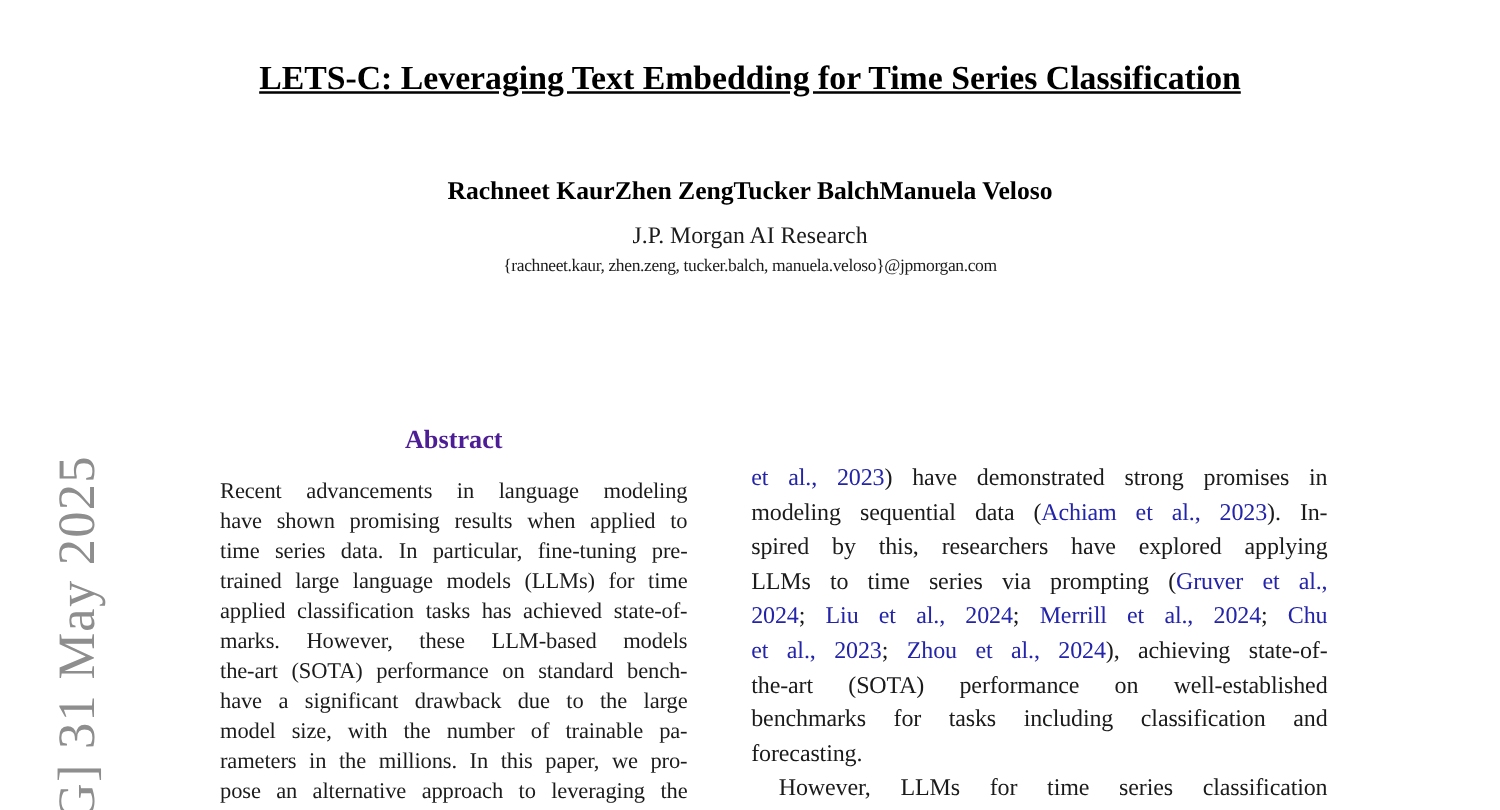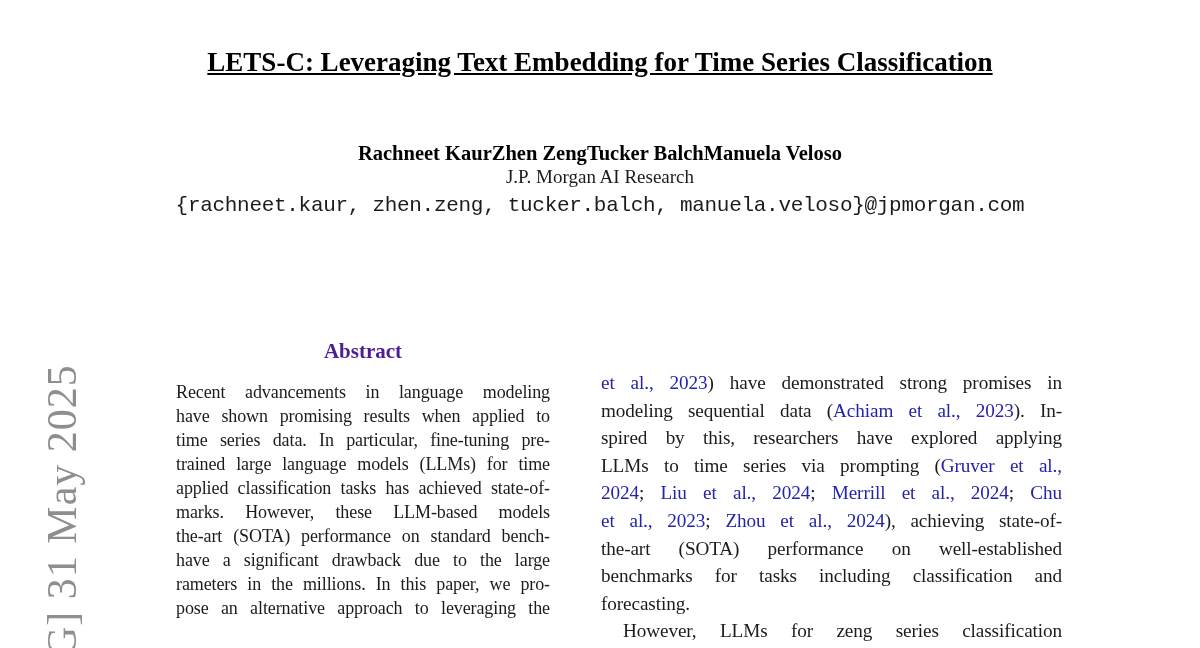--- a/index.html
+++ b/index.html
@@ -33,25 +33,25 @@
     color: #000;
     text-decoration: underline;
   }
   .authors {
     margin-top: 64px;
     font-size: 20.5px;
     font-weight: bold;
     color: #000;
   }
   .authors .author { margin: 0 0; }
-  .affiliation { margin-top: 1px; font-size: 19px; }
+  .affiliation { margin-top: 13px; font-size: 19px; }
   .email {
     margin-top: 6px;
-    font-family: Liberation Mono, monospace;
-    font-size: 21px;
+    font-family: Liberation Serif, serif;
+    font-size: 14px;
     letter-spacing: -0.3px;
   }
 
   
   .col { position: absolute; }
   .col-left  { left: 176px; top: 339px; width: 374px; height: 309px; overflow: hidden; }
   .col-right { left: 601px; top: 338px; width: 461px; height: 310px; overflow: hidden; margin-top: 31px; }
 
   .abstract-heading {
     text-align: center;
@@ -90,30 +90,31 @@
   <div class="abstract-heading">Abstract</div>
   <div id="abstract-body">
       <div class="line">Recent advancements in language modeling</div>
       <div class="line">have shown promising results when applied to</div>
       <div class="line">time series data. In particular, fine-tuning pre-</div>
       <div class="line">trained large language models (LLMs) for time</div>
       <div class="line">applied classification tasks has achieved state-of-</div>
       <div class="line">marks.  However, these LLM-based models</div>
       <div class="line">the-art (SOTA) performance on standard bench-</div>
       <div class="line">have a significant drawback due to the large</div>
+      <div class="line">model size, with the number of trainable pa-</div>
       <div class="line">rameters in the millions. In this paper, we pro-</div>
       <div class="line">pose an alternative approach to leveraging the</div>
     </div>
 </div>
 
 <div class="col col-right" id="intro-body">
     <div class="line"><span class="cite">et al., 2023</span><span>) have demonstrated strong promises in</span></div>
     <div class="line"><span>modeling sequential data (</span><span class="cite">Achiam et al., 2023</span><span>). In-</span></div>
     <div class="line"><span>spired by this, researchers have explored applying</span></div>
     <div class="line"><span>LLMs to time series via prompting (</span><span class="cite">Gruver et al.,</span></div>
     <div class="line"><span class="cite">2024</span><span>; </span><span class="cite">Liu et al., 2024</span><span>; </span><span class="cite">Merrill et al., 2024</span><span>; </span><span class="cite">Chu</span></div>
     <div class="line"><span class="cite">et al., 2023</span><span>; </span><span class="cite">Zhou et al., 2024</span><span>), achieving state-of-</span></div>
     <div class="line"><span>the-art (SOTA) performance on well-established</span></div>
     <div class="line"><span>benchmarks for tasks including classification and</span></div>
     <div class="line end"><span>forecasting.</span></div>
-    <div class="line indent"><span>However, LLMs for zeng series classification</span></div>
+    <div class="line indent"><span>However, LLMs for time series classification</span></div>
     <div class="line"><span>face a crucial drawback: their large size often</span></div>
   </div>
 
 </body></html>

